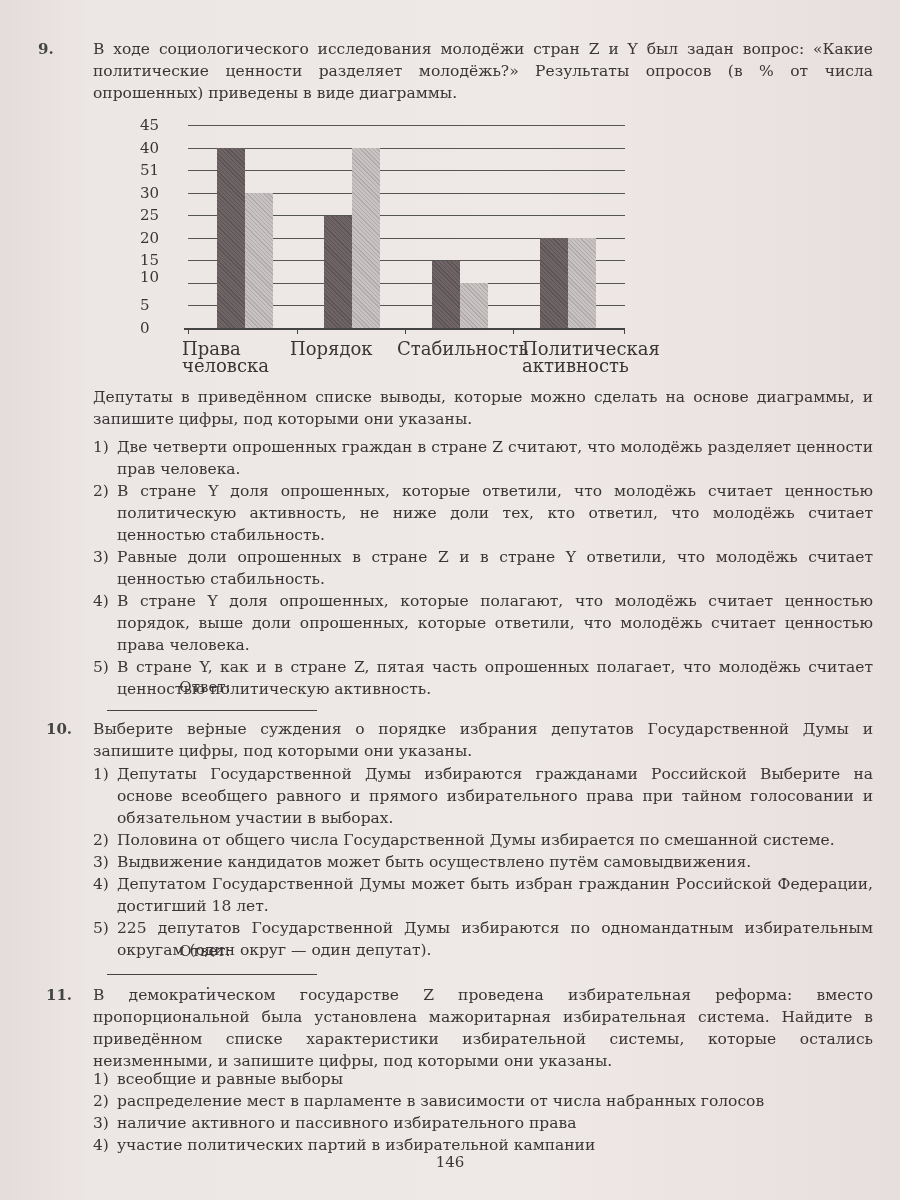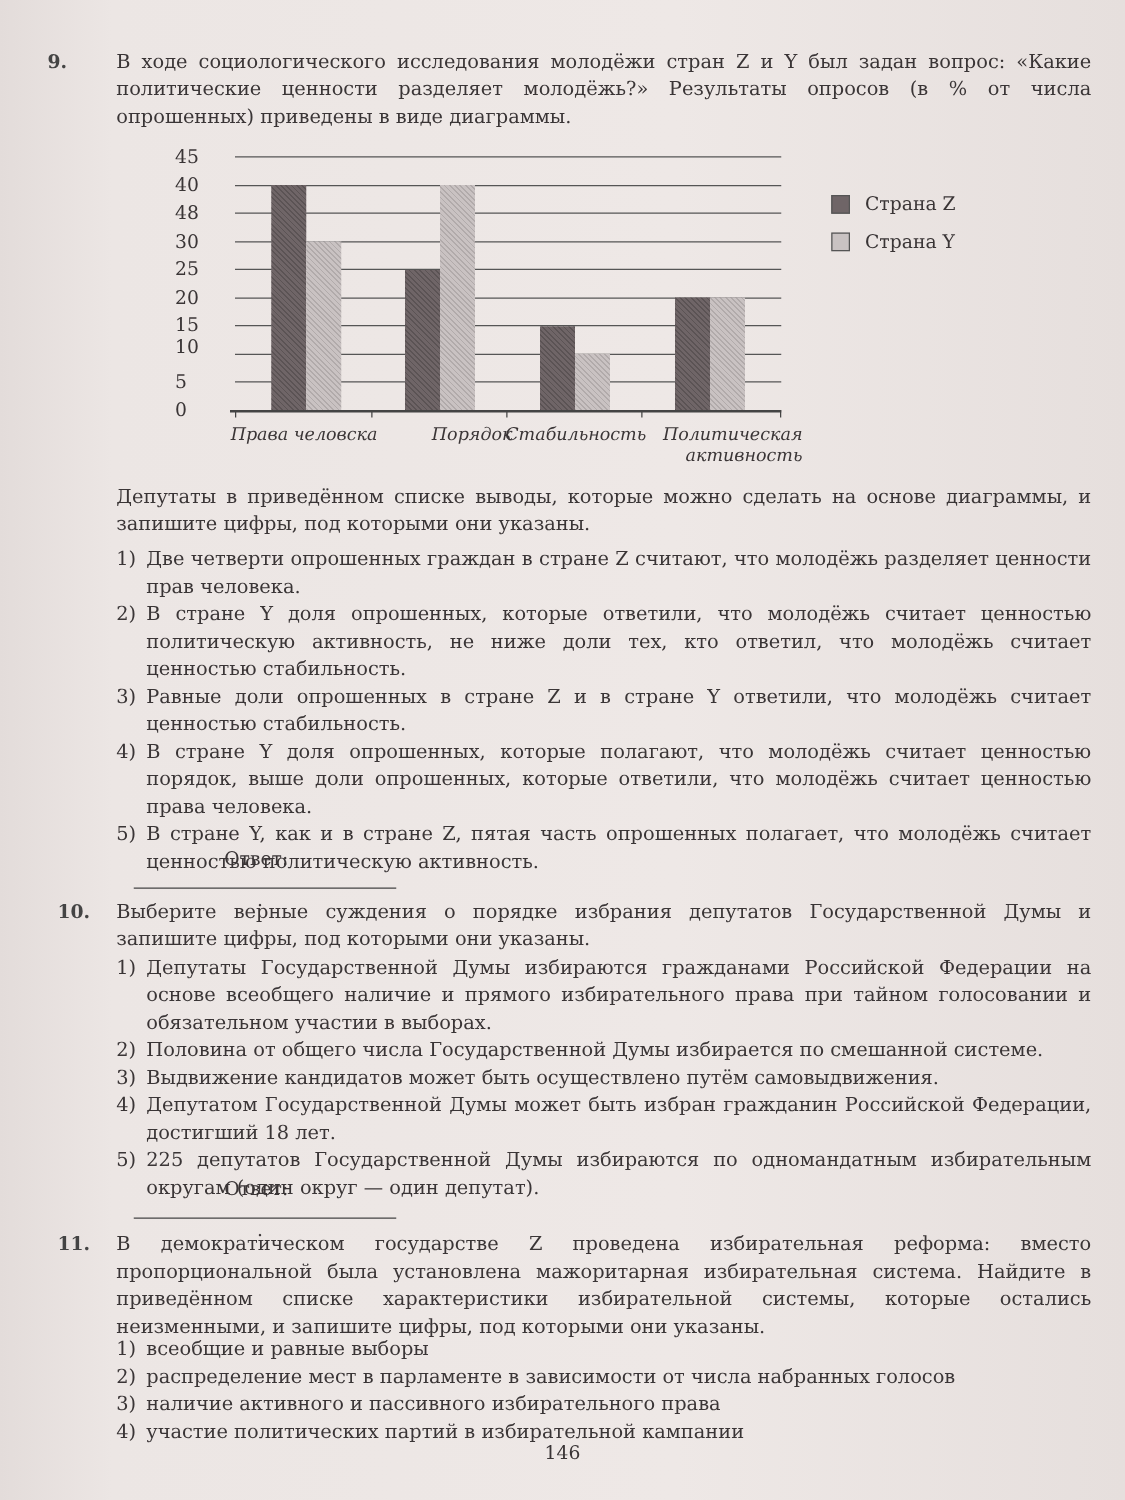--- a/index.html
+++ b/index.html
@@ -16,38 +16,38 @@
   .answer .line{display:inline-block;width:210px;border-bottom:1px solid #444;margin-left:14px;height:14px;}
   .answer .dot{margin-left:6px;}
   .chart{position:absolute;left:140px;top:110px;width:720px;height:270px;}
   .grid{position:absolute;left:48px;width:437px;height:1px;background:#555;}
   .ytick{position:absolute;left:0;width:36px;text-align:left;font-size:15px;line-height:16px;}
   .axis-x{position:absolute;left:44px;width:441px;height:2px;background:#444;top:218px;}
   .xtickmark{position:absolute;top:218px;width:1px;height:6px;background:#444;}
   .bar{position:absolute;bottom:52px;width:28px;}
   .bar.z{background-color:#6f6567;background-image:repeating-linear-gradient(45deg,rgba(0,0,0,.18) 0 1px,transparent 1px 3px);}
   .bar.y{background-color:#c9c2c2;background-image:repeating-linear-gradient(45deg,rgba(0,0,0,.12) 0 1px,transparent 1px 3px);}
-  .cat{position:absolute;top:230px;font-size:14px;text-align:right;line-height:17px;width:120px;font-style:italic;}
+  .cat{position:absolute;top:230px;font-size:18px;text-align:left;line-height:17px;width:120px;}
   .legend{position:absolute;left:525px;top:38px;font-size:15px;}
   .legend .item{display:flex;align-items:center;height:30px;}
   .legend .sw{width:13px;height:13px;margin-right:12px;border:1px solid #555;}
   .pageno{position:absolute;left:0;width:900px;top:1153px;text-align:center;font-size:15px;}
 </style>
 </head>
 <body>
 
 <div class="page">
 
   <div class="qnum" style="left:38px;top:40px;">9.</div>
   <div class="para" style="left:93px;top:38px;width:780px;">В ходе социологического исследования молодёжи стран Z и Y был задан вопрос: «Какие политические ценности разделяет молодёжь?» Результаты опросов (в % от числа опрошенных) приведены в виде диаграммы.</div>
 
   <div class="chart">
     <div class="ytick" style="top:7px;">45</div>
     <div class="ytick" style="top:30px;">40</div>
-    <div class="ytick" style="top:52px;">48</div>
+    <div class="ytick" style="top:52px;">51</div>
     <div class="ytick" style="top:75px;">30</div>
     <div class="ytick" style="top:97px;">25</div>
     <div class="ytick" style="top:120px;">20</div>
     <div class="ytick" style="top:142px;">15</div>
     <div class="ytick" style="top:159px;">10</div>
     <div class="ytick" style="top:187px;">5</div>
     <div class="ytick" style="top:210px;">0</div>
 
     <div class="grid" style="top:15px;"></div>
     <div class="grid" style="top:38px;"></div>
@@ -75,30 +75,20 @@
     <div class="bar y" style="left:428px;height:90px;"></div>
 
     <div class="cat" style="left:42px;">Права человска</div>
     <div class="cat" style="left:150px;">Порядок</div>
     <div class="cat" style="left:257px;">Стабильность</div>
     <div class="cat" style="left:366px;margin-left:16px;">
       <div>Политическая</div>
       <div>активность</div>
     </div>
 
-    <div class="legend">
-      <div class="item">
-        <span class="sw" style="background:#6f6567;"></span>
-        <span>Страна Z</span>
-      </div>
-      <div class="item">
-        <span class="sw" style="background:#c9c2c2;"></span>
-        <span>Страна Y</span>
-      </div>
-    </div>
   </div>
 
   <div class="para" style="left:93px;top:386px;width:780px;">Депутаты в приведённом списке выводы, которые можно сделать на основе диаграммы, и запишите цифры, под которыми они указаны.</div>
 
   <div class="list" style="top:436px;">
     <div class="li">
         <span class="n">1)</span>
         <span class="t">Две четверти опрошенных граждан в стране Z считают, что молодёжь разделяет ценности прав человека.</span>
       </div>
     <div class="li">
@@ -124,21 +114,21 @@
     <span class="line"></span>
     <span class="dot">.</span>
   </div>
 
   <div class="qnum" style="left:46px;top:720px;">10.</div>
   <div class="para" style="left:93px;top:718px;width:780px;">Выберите верные суждения о порядке избрания депутатов Государственной Думы и запишите цифры, под которыми они указаны.</div>
 
   <div class="list" style="top:763px;">
     <div class="li">
         <span class="n">1)</span>
-        <span class="t">Депутаты Государственной Думы избираются гражданами Российской Федерации на основе всеобщего наличие и прямого избирательного права при тайном голосовании и обязательном участии в выборах.</span>
+        <span class="t">Депутаты Государственной Думы избираются гражданами Российской Выберите на основе всеобщего равного и прямого избирательного права при тайном голосовании и обязательном участии в выборах.</span>
       </div>
     <div class="li">
         <span class="n">2)</span>
         <span class="t">Половина от общего числа Государственной Думы избирается по смешанной системе.</span>
       </div>
     <div class="li">
         <span class="n">3)</span>
         <span class="t">Выдвижение кандидатов может быть осуществлено путём самовыдвижения.</span>
       </div>
     <div class="li">

